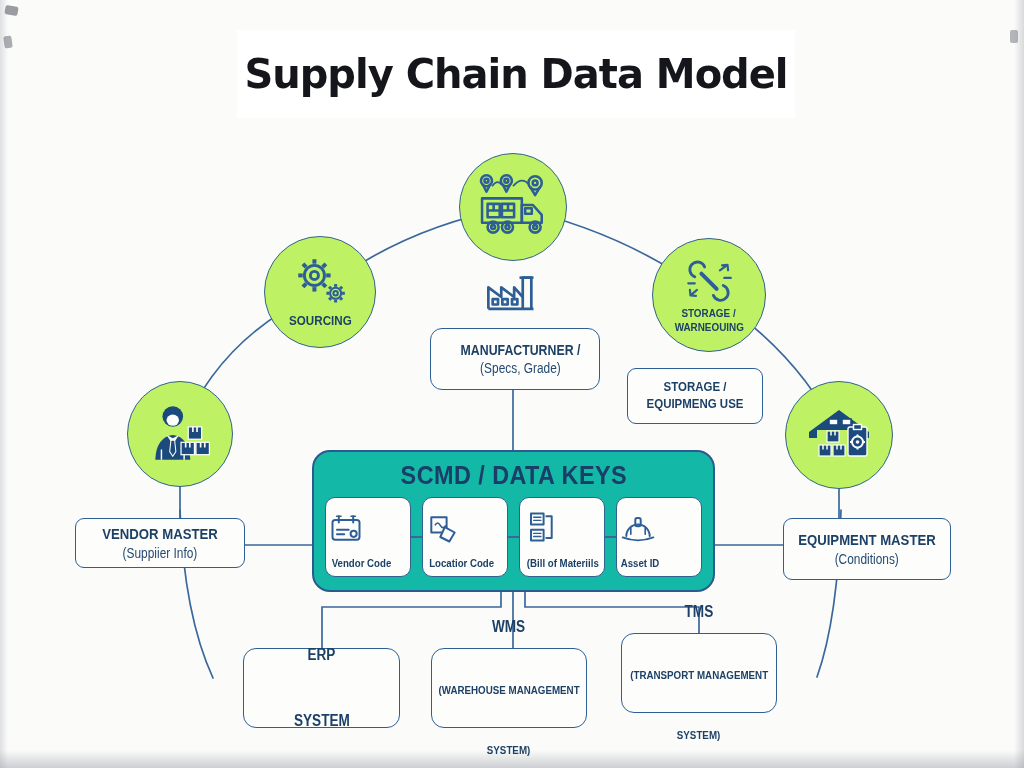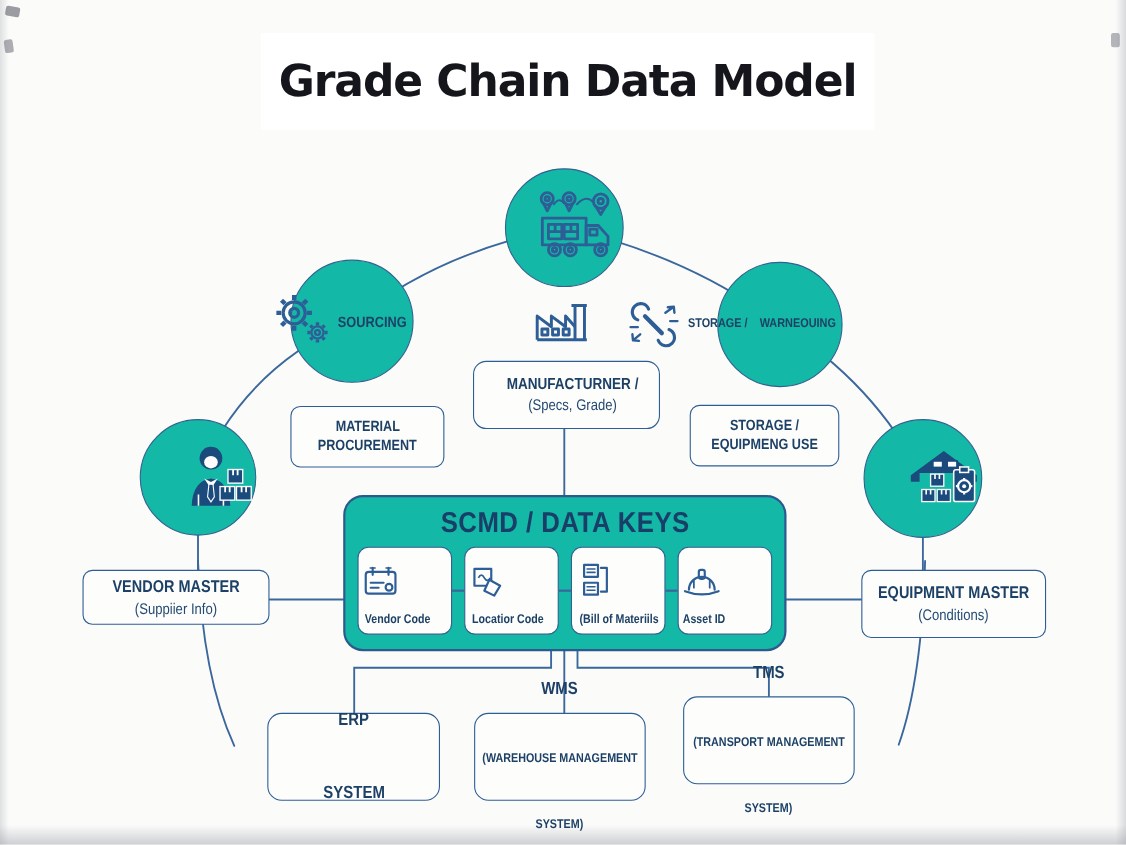--- a/index.html
+++ b/index.html
@@ -13,21 +13,21 @@
   .mark{background:#4a4e5a;border-radius:2px;z-index:0;}
   .m1{left:5px;top:6px;width:13px;height:9px;opacity:.55;transform:rotate(10deg);}
   .m2{left:4px;top:36px;width:8px;height:12px;opacity:.45;transform:rotate(-8deg);}
   .m3{left:1010px;top:30px;width:8px;height:13px;opacity:.4;}
   
   .title-panel{left:237px;top:30px;width:558px;height:88px;background:#ffffff;display:flex;align-items:center;justify-content:center;z-index:1;}
   .title-panel h1{margin:0;font-family:"DejaVu Sans", sans-serif;font-weight:700;font-size:40px;letter-spacing:-1px;color:#15151c;}
   
   svg.connectors{left:0;top:0;z-index:0;}
   
-  .circle{border:1.6px solid #33618f;border-radius:50%;background:#14b8a6;display:flex;align-items:center;justify-content:flex-end;z-index:1;box-sizing:border-box;}
+  .circle{border:1.6px solid #33618f;border-radius:50%;background:#bef264;display:flex;flex-direction:column;align-items:center;justify-content:center;z-index:1;box-sizing:border-box;}
   .c-truck{left:459px;top:153px;width:108px;height:108px;}
   .c-sourcing{left:264px;top:236px;width:112px;height:112px;}
   .c-storage{left:652px;top:238px;width:114px;height:114px;}
   .c-vendor{left:127px;top:381px;width:106px;height:106px;}
   .c-equipment{left:785px;top:381px;width:108px;height:108px;}
   .circle-label{font-weight:700;color:#1d4166;text-align:center;line-height:1.2;transform:scaleX(.86);white-space:nowrap;}
   .c-sourcing .circle-label{font-size:13.5px;margin-top:2px;}
   .c-storage .circle-label{font-size:11.5px;}
   
   .box{border:1.8px solid #2e5e96;border-radius:9px;background:#fdfdfc;display:flex;flex-direction:column;align-items:center;justify-content:center;z-index:1;box-sizing:border-box;}
@@ -82,21 +82,21 @@
     <path d="M839 488 V518"></path>
     <path d="M245 545 H312"></path>
     <path d="M715 545 H783"></path>
     <path d="M513 390 V450"></path>
     <path d="M513 592 V648"></path>
     <path d="M501 592 V607 H322 V648"></path>
     <path d="M525 592 V607 H699 V648"></path>
   </svg>
 
   <div class="abs title-panel">
-    <h1>Grade Chain Data Model</h1>
+    <h1>Supply Chain Data Model</h1>
   </div>
 
   <div class="abs circle c-truck">
     <span>
       <svg width="84" height="76" viewBox="0 0 76 66" fill="none" stroke="#2e5e96" stroke-width="2.3" stroke-linejoin="round">
         <circle cx="14" cy="11" r="5"></circle>
           <path d="M10.5 14 L14 21 L17.5 14"></path>
           <circle cx="14" cy="11" r="1.8"></circle>
         <circle cx="32" cy="11" r="5"></circle>
           <path d="M28.5 14 L32 21 L35.5 14"></path>
@@ -240,24 +240,20 @@
         <rect x="30" y="29" width="5" height="5"></rect>
       </svg>
     </span>
   </div>
 
   <div class="abs box b-manufacturer b-bold2">
     <div class="l1">MANUFACTURNER /</div>
     <div class="l2">(Specs, Grade)</div>
   </div>
 
-  <div class="abs box b-material">
-    <div class="l1">MATERIAL</div>
-    <div class="l1">PROCUREMENT</div>
-  </div>
 
   <div class="abs box b-storage-eq">
     <div class="l1">STORAGE /</div>
     <div class="l1">EQUIPMENG USE</div>
   </div>
 
   <div class="abs box b-vendor b-bold2">
     <div class="l1">VENDOR MASTER</div>
     <div class="l2">(Suppiier Info)</div>
   </div>

